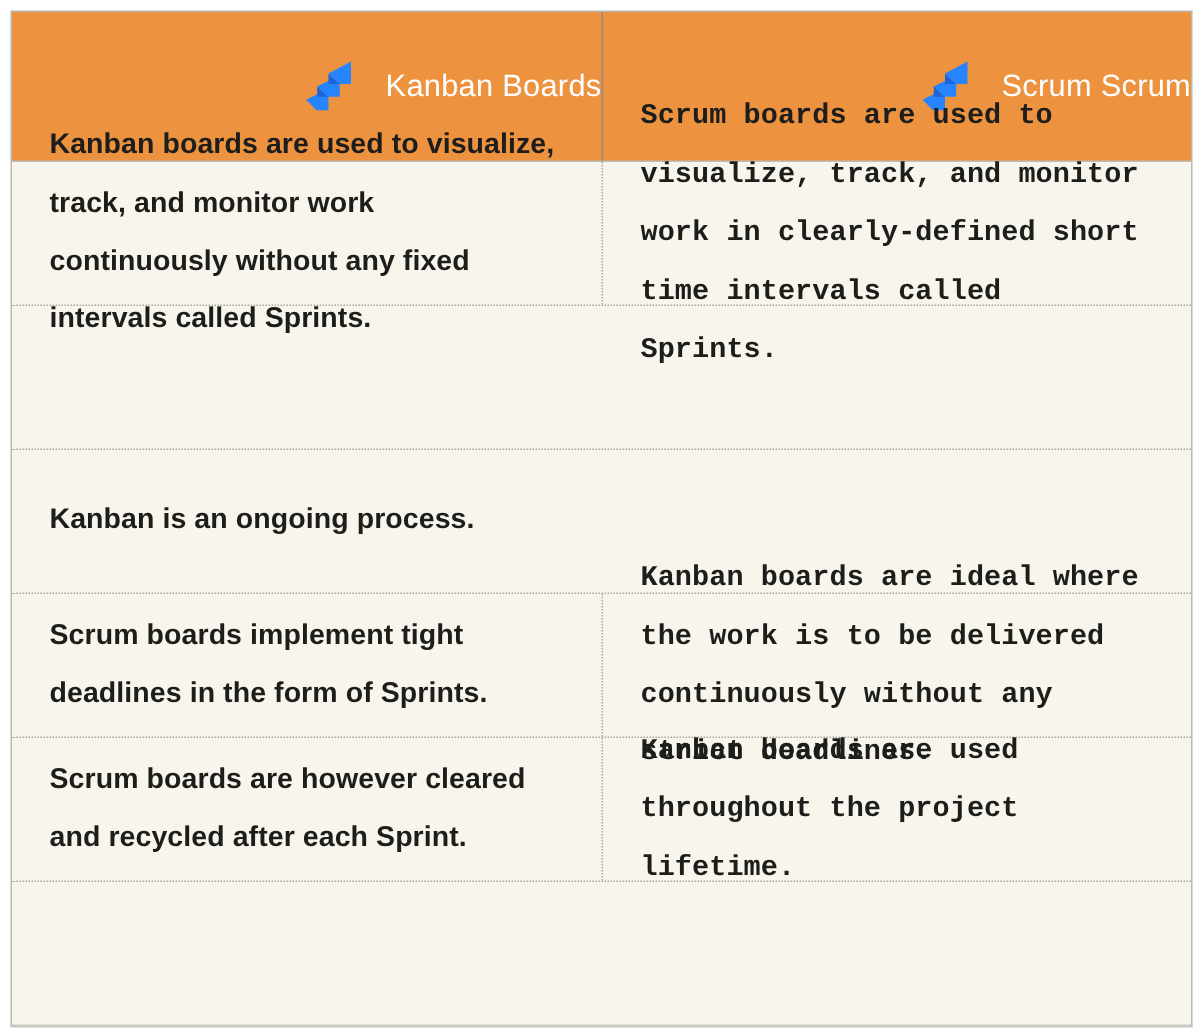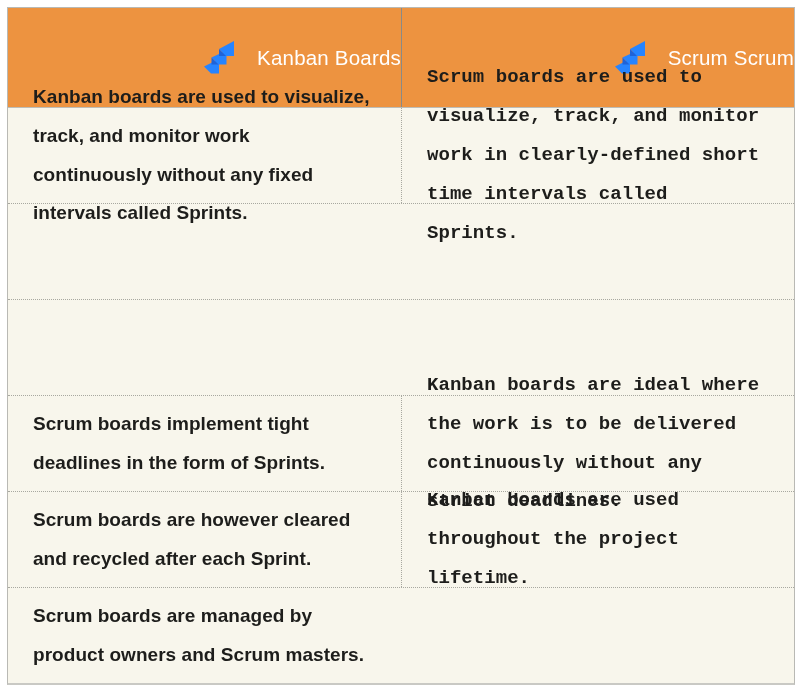--- a/index.html
+++ b/index.html
@@ -143,20 +143,23 @@
       </div>
       <div class="body-cell">
         <span class="cell-text">Scrum boards are used to visualize, track, and monitor work in clearly-defined short time intervals called Sprints.</span>
       </div>
     </div>
 
     <div class="table-row">
     </div>
 
     <div class="table-row">
+      <div class="body-cell">
+        <span class="cell-text">Kanban is an ongoing process.</span>
+      </div>
     </div>
 
     <div class="table-row">
       <div class="body-cell">
         <span class="cell-text">Scrum boards implement tight deadlines in the form of Sprints.</span>
       </div>
       <div class="body-cell">
         <span class="cell-text">Kanban boards are ideal where the work is to be delivered continuously without any strict deadlines.</span>
       </div>
     </div>
@@ -164,19 +167,16 @@
     <div class="table-row">
       <div class="body-cell">
         <span class="cell-text">Scrum boards are however cleared and recycled after each Sprint.</span>
       </div>
       <div class="body-cell">
         <span class="cell-text">Kanban boards are used throughout the project lifetime.</span>
       </div>
     </div>
 
     <div class="table-row">
-      <div class="body-cell">
-        <span class="cell-text">Scrum boards are managed by product owners and Scrum masters.</span>
-      </div>
     </div>
 
   </div>
 </div>
 
 </body></html>

